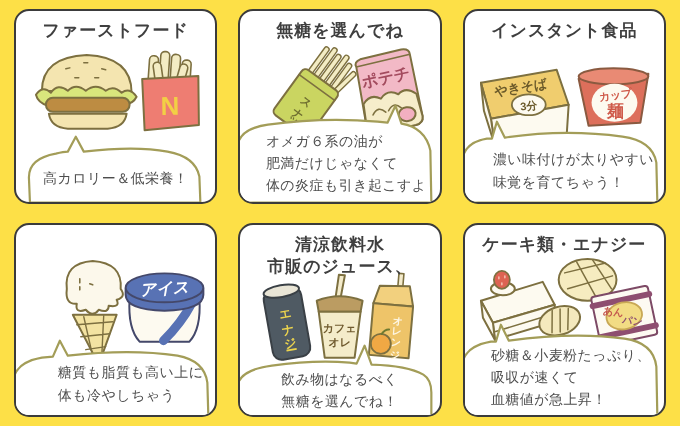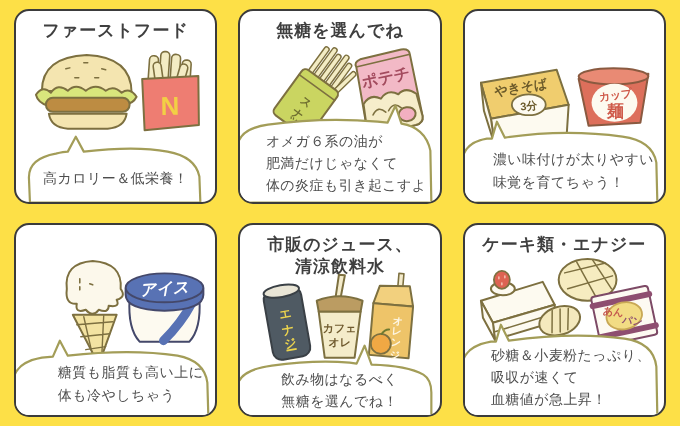--- a/index.html
+++ b/index.html
@@ -104,20 +104,23 @@
       <g>
         <path d="M-3,192 L-3,138 Q-2,118 28,114 Q85,106 138,111 L148,112 L156,95 L162,113 Q186,117 191,140 L192,192 Z" fill="#ffffff" stroke="#a39d58" stroke-width="2.2" stroke-linejoin="round"></path>
         <text class="bubble-text" x="26" y="135">オメガ６系の油が</text>
         <text class="bubble-text" x="26" y="157">肥満だけじゃなくて</text>
         <text class="bubble-text" x="26" y="179">体の炎症も引き起こすよ</text>
       </g>
     </svg>
   </section>
 
   <section class="panel">
+    <div class="panel-title">
+      <span>インスタント食品</span>
+    </div>
     <svg class="illo" viewBox="0 0 200 191" preserveAspectRatio="none">
 
       <g stroke="#7d7040" stroke-width="2" stroke-linejoin="round" stroke-linecap="round">
         <path d="M16,72 L92,59 L104,94 L26,108 Z" fill="#f0cd6e"></path>
         <path d="M26,108 L104,94 L102,125 L30,135 Z" fill="#fdfaf0"></path>
         <path d="M16,72 L26,108 L30,135 L19,100 Z" fill="#fdfaf0"></path>
         <text class="pkg-label" x="56" y="81" text-anchor="middle" font-size="13" fill="#6b5a2a" stroke="none" transform="rotate(-9 56 77)">やきそば</text>
         <ellipse cx="64" cy="94" rx="17" ry="10.5" fill="#fdfaf0" stroke-width="1.8"></ellipse>
         <text class="pkg-label" x="64" y="99" text-anchor="middle" font-size="11" fill="#6b5a2a" stroke="none" transform="rotate(-6 64 95)">3分</text>
       </g>
@@ -159,22 +162,22 @@
       <g>
         <path d="M-3,192 L-3,158 Q-2,138 26,133 L37,132 L44,116 L52,131 Q115,124 162,131 Q189,136 192,158 L193,192 Z" fill="#ffffff" stroke="#a39d58" stroke-width="2.2" stroke-linejoin="round"></path>
         <text class="bubble-text" x="42" y="152">糖質も脂質も高い上に</text>
         <text class="bubble-text" x="42" y="175">体も冷やしちゃう</text>
       </g>
     </svg>
   </section>
 
   <section class="panel">
     <div class="panel-title">
+      <span>清涼飲料水</span>
       <span>市販のジュース、</span>
-      <span>清涼飲料水</span>
     </div>
     <svg class="illo" viewBox="0 0 200 191" preserveAspectRatio="none">
 
       <g stroke="#3a4046" stroke-width="2" stroke-linejoin="round" stroke-linecap="round" transform="rotate(-10 46 98)">
         <rect x="28" y="64" width="38" height="70" rx="9" fill="#4f5a63"></rect>
         <ellipse cx="47" cy="66" rx="18" ry="6" fill="#e9e5d6"></ellipse>
         <text class="vtext pkg-label" x="47" y="78" font-size="12" fill="#ecd44e" stroke="none" writing-mode="tb">エナジー</text>
       </g>
 
       <g stroke="#7d7040" stroke-width="2" stroke-linejoin="round" stroke-linecap="round">

